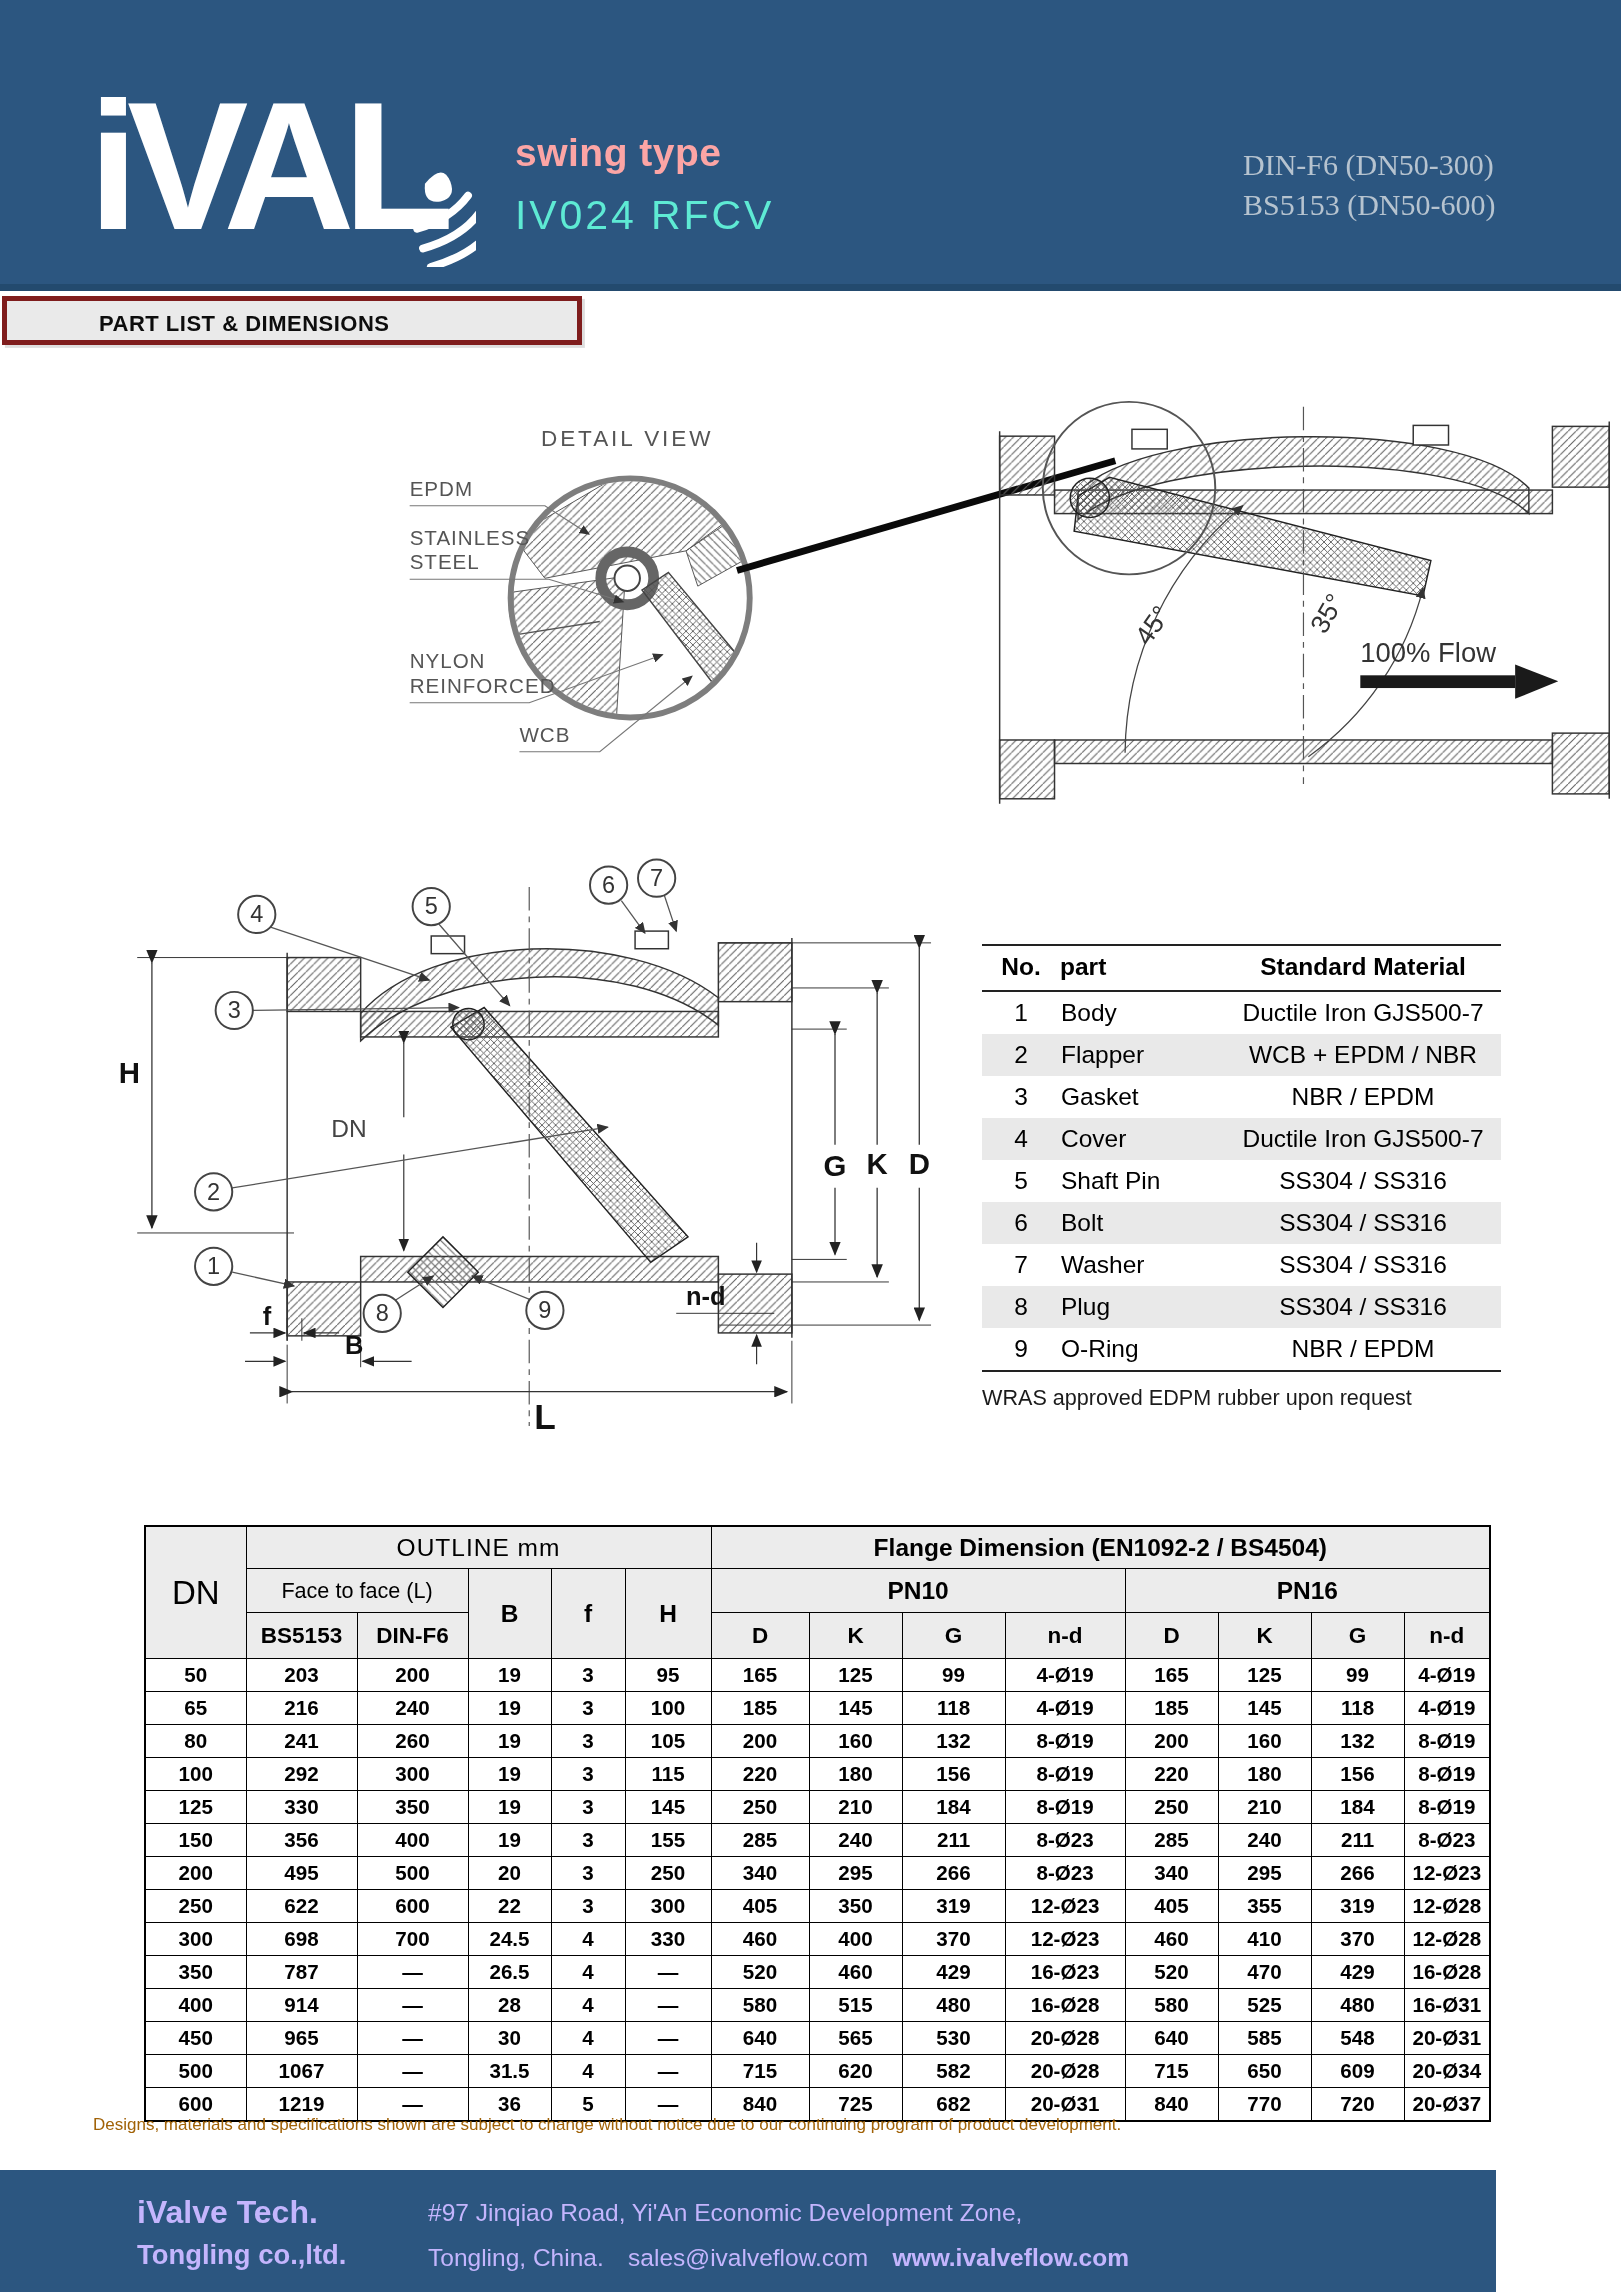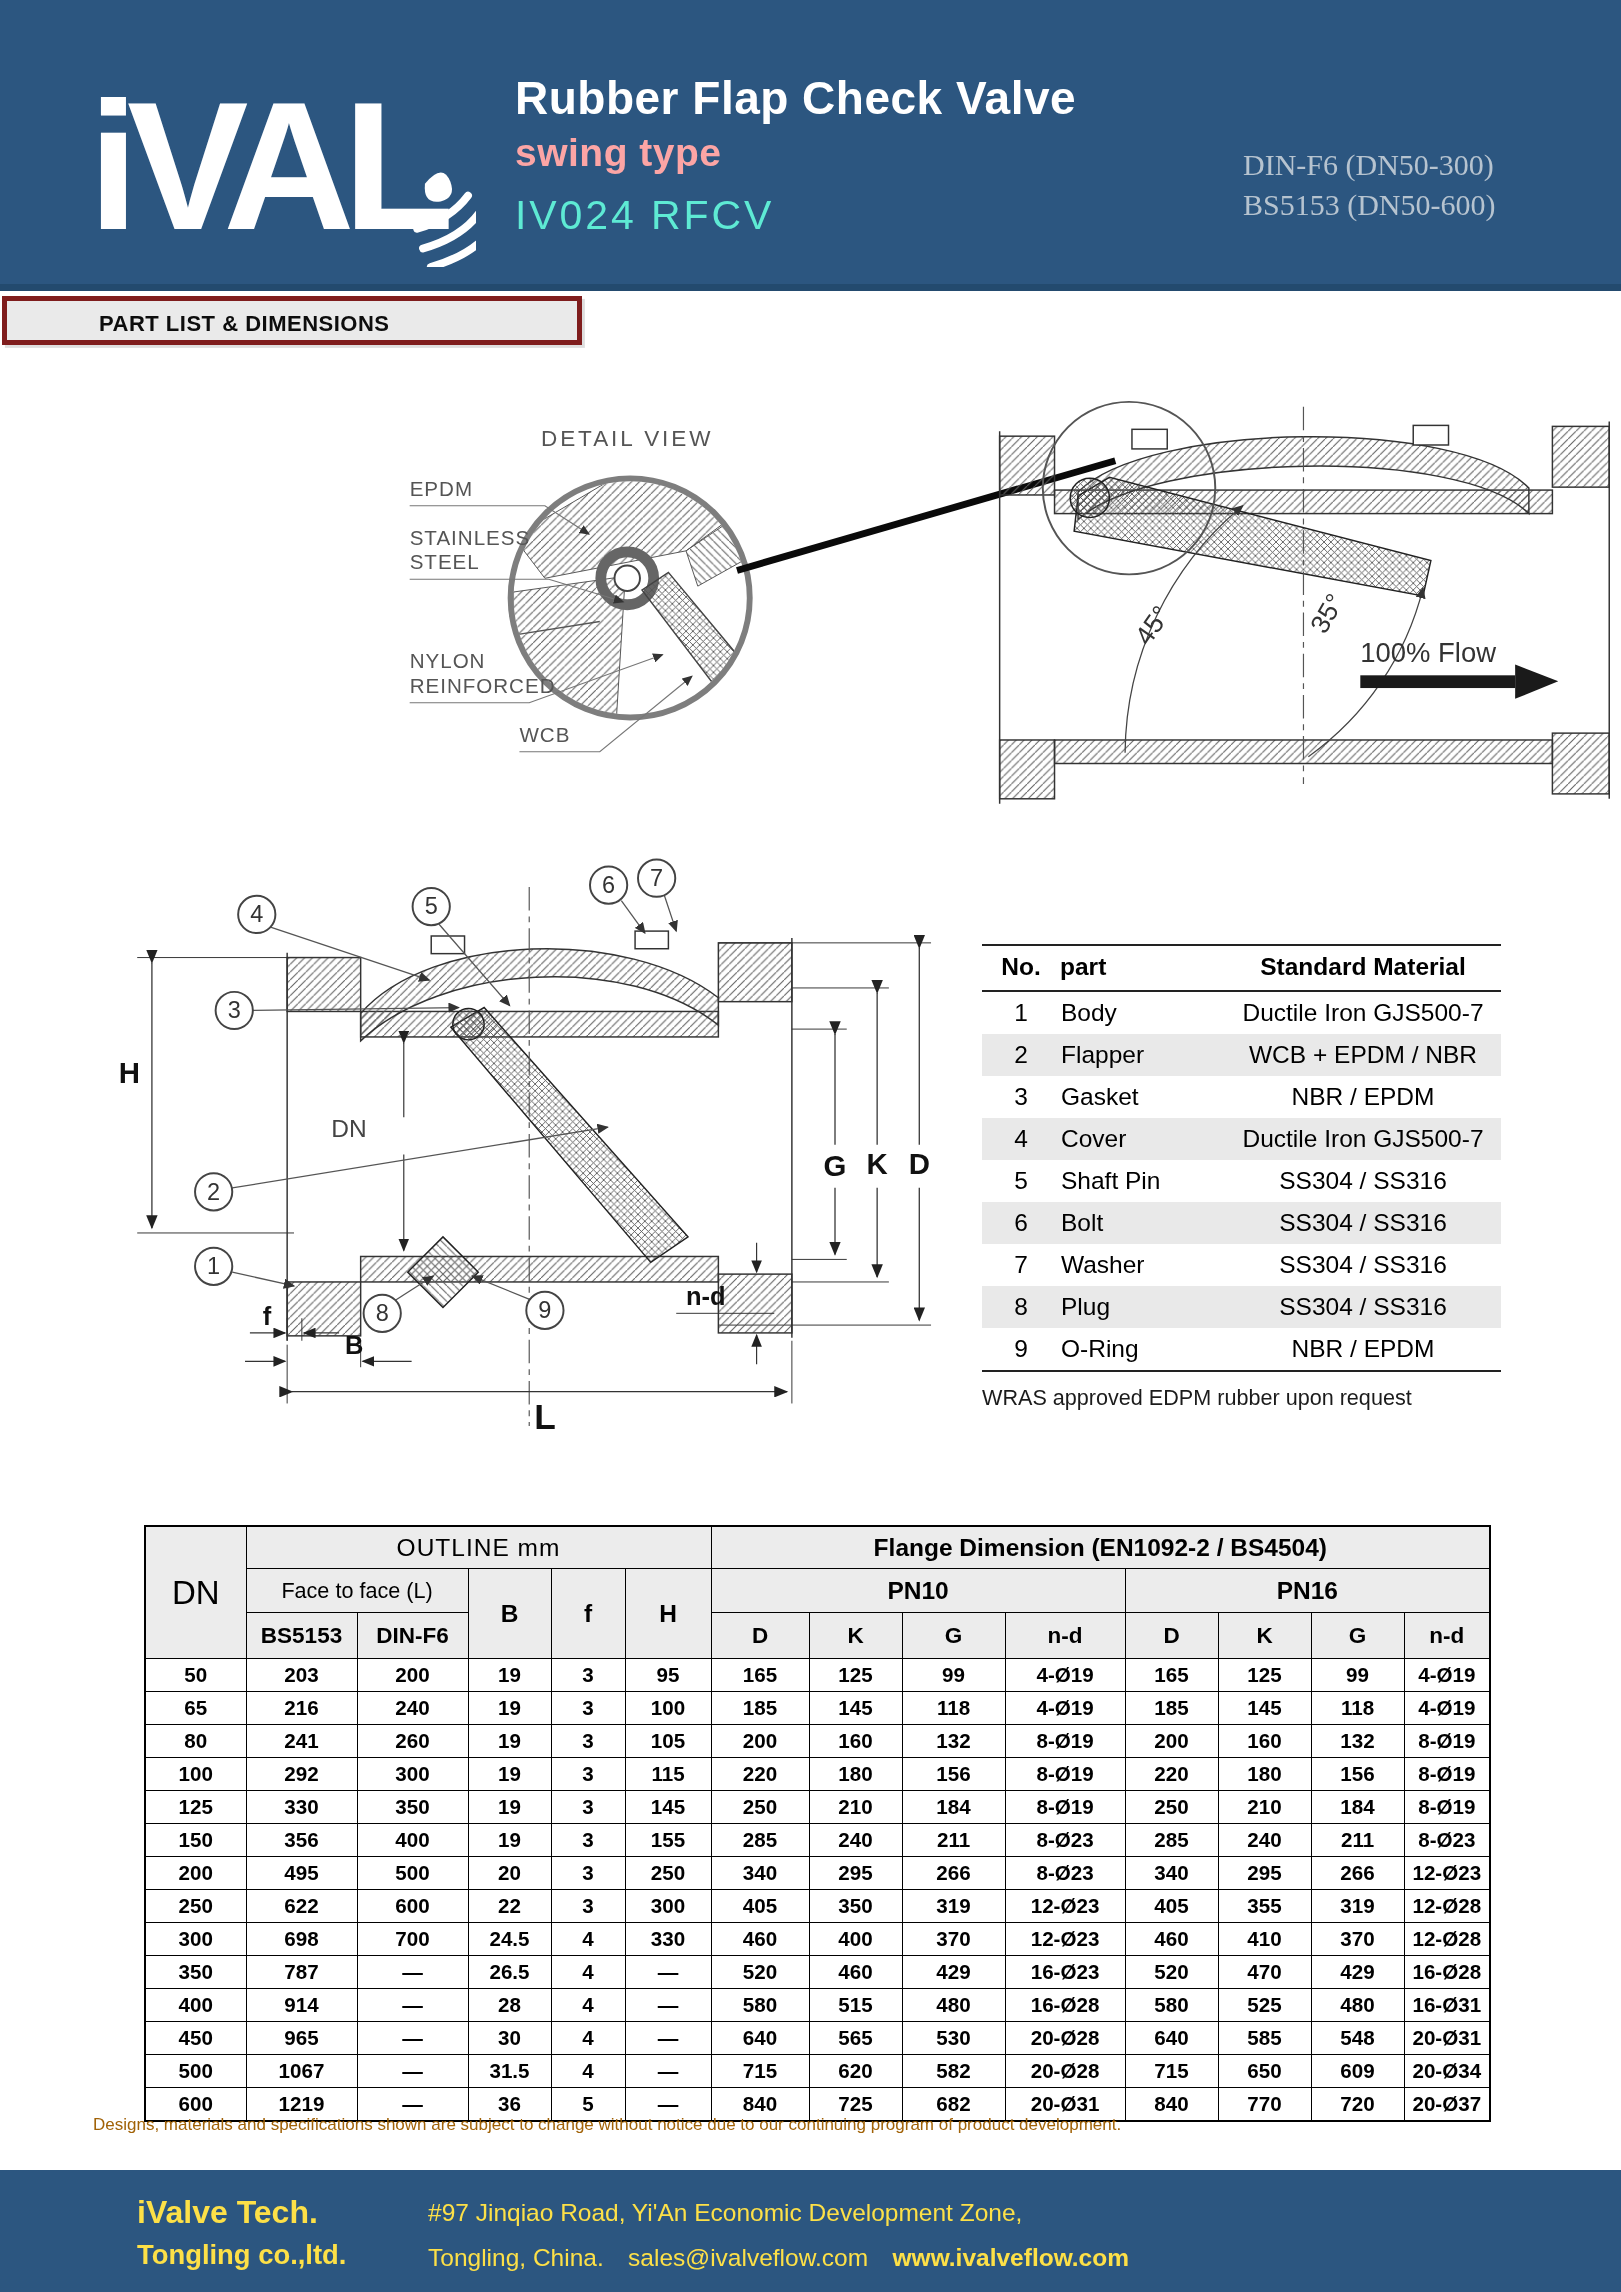--- a/index.html
+++ b/index.html
@@ -57,21 +57,21 @@
   table.dims .h2 th{height:43px;font-size:24.5px;}
   table.dims .h3 th{height:45px;font-size:22.5px;}
   table.dims th.dn{font-size:33px;font-weight:normal;}
   table.dims th.f2f{font-weight:normal;font-size:21.6px;}
   table.dims th.outline{font-weight:normal;font-size:24.5px;letter-spacing:1px;}
   table.dims td{font-weight:bold;font-size:20.6px;height:32px;}
 
   .disclaimer{position:absolute;left:93px;top:2115px;font-size:17px;color:#a16207;}
 
   
-  .footer{position:absolute;left:0;top:2170px;width:1621px;height:123px;background:#2c5680;color:#fde047;}
+  .footer{position:absolute;left:0;top:2170px;width:1496px;height:123px;background:#2c5680;color:#c4b5fd;}
   .ft-co{position:absolute;left:137px;top:23.5px;font-size:32px;font-weight:bold;}
   .ft-co2{position:absolute;left:137px;top:69px;font-size:27.4px;font-weight:bold;}
   .ft-ad1{position:absolute;left:428px;top:29px;font-size:24.5px;}
   .ft-ad2{position:absolute;left:428px;top:74px;font-size:24.5px;}
   .ft-ad2 .web{font-weight:bold;margin-left:17.6px;}
   .ft-ad2 .mail{margin-left:17.6px;}
 </style>
 </head>
 <body>
 
@@ -83,21 +83,20 @@
         <text x="-6" y="196" font-size="186" font-weight="bold" fill="#ffffff" letter-spacing="-12">iVAL</text>
         <g stroke="#2c5680" stroke-width="0" fill="#2c5680"></g>
         <g>
           <path d="M338,150 q18,-22 26,-2 q6,16 -10,20 q-18,3 -16,-18Z" fill="#ffffff"></path>
           <path d="M330,196 q34,-10 52,-34" stroke="#ffffff" stroke-width="8" fill="none" stroke-linecap="round"></path>
           <path d="M336,216 q42,-12 60,-40" stroke="#ffffff" stroke-width="8" fill="none" stroke-linecap="round"></path>
           <path d="M344,235 q48,-14 66,-44" stroke="#ffffff" stroke-width="8" fill="none" stroke-linecap="round"></path>
         </g>
       </svg>
     </div>
-    <div class="hd-title">Rubber Flap Check Valve</div>
     <div class="hd-sub">swing type</div>
     <div class="hd-model">IV024 RFCV</div>
     <div class="hd-standards">
       <div>DIN-F6  (DN50-300)</div>
       <div>BS5153 (DN50-600)</div>
     </div>
   </div>
 
   <div class="section-bar">PART LIST &amp; DIMENSIONS</div>
 

